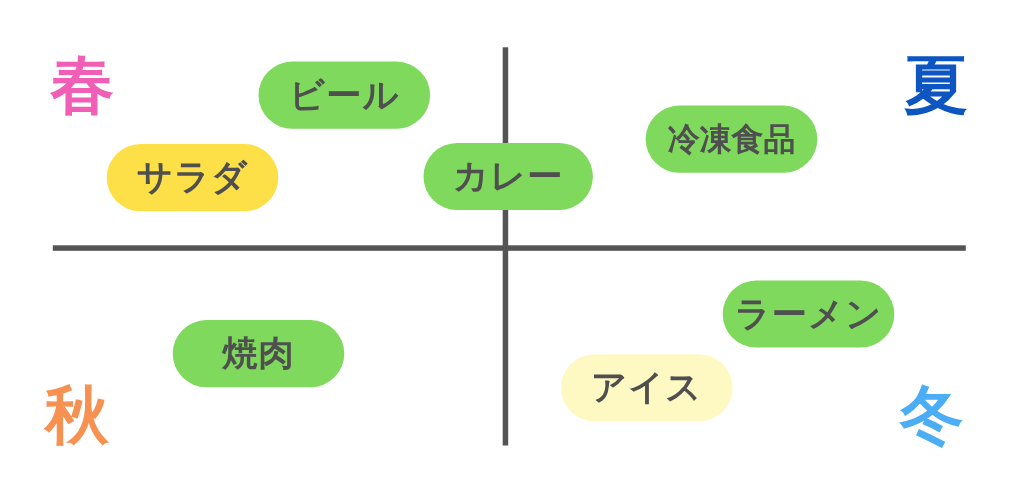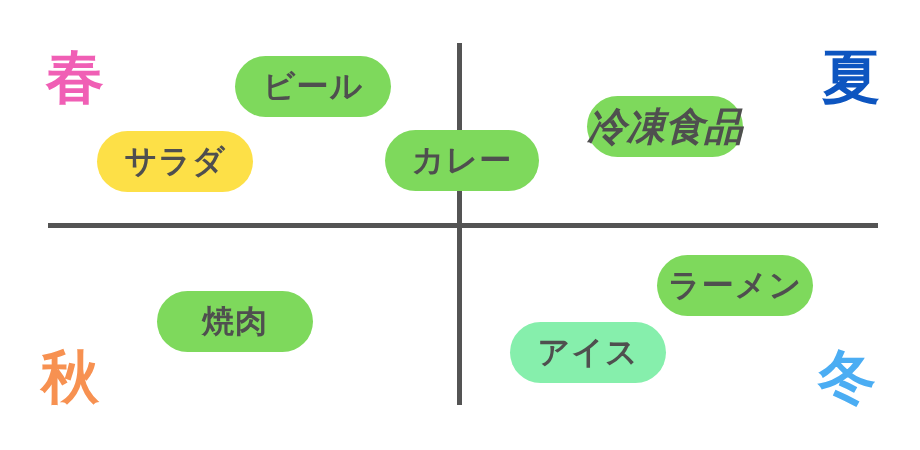--- a/index.html
+++ b/index.html
@@ -37,21 +37,21 @@
     font-size: 32px;
     font-weight: bold;
     color: #4f4f4f;
     z-index: 3;
     letter-spacing: 1px;
     white-space: nowrap;
   }
   .pill-beer     { left: 235px; top: 56px;  }
   .pill-salad    { left: 97px;  top: 131px; }
   .pill-curry    { left: 385px; top: 130px; width: 154px; text-align: right; }
-  .pill-frozen   { left: 587px; top: 96px;  font-size: 39px; letter-spacing: 0; font-style: italic; }
+  .pill-frozen   { left: 587px; top: 96px;  font-size: 29px; letter-spacing: 0; }
   .pill-yakiniku { left: 157px; top: 291px; }
   .pill-ramen    { left: 657px; top: 255px; }
   .pill-ice      { left: 510px; top: 322px; }
 </style>
 </head>
 <body>
 
 <div class="canvas">
 
   <div class="axis axis-h"></div>
@@ -82,17 +82,17 @@
   </div>
 
   <div class="pill pill-ramen" style="background-color: rgb(126, 217, 92);">
     <span>ラーメン</span>
   </div>
 
   <div class="pill pill-yakiniku" style="background-color: rgb(126, 217, 92);">
     <span>焼肉</span>
   </div>
 
-  <div class="pill pill-ice" style="background-color: #86efac; align-items: center;">
+  <div class="pill pill-ice" style="background-color: #fef9c3; align-items: center;">
     <span>アイス</span>
   </div>
 
 </div>
 
 </body></html>

